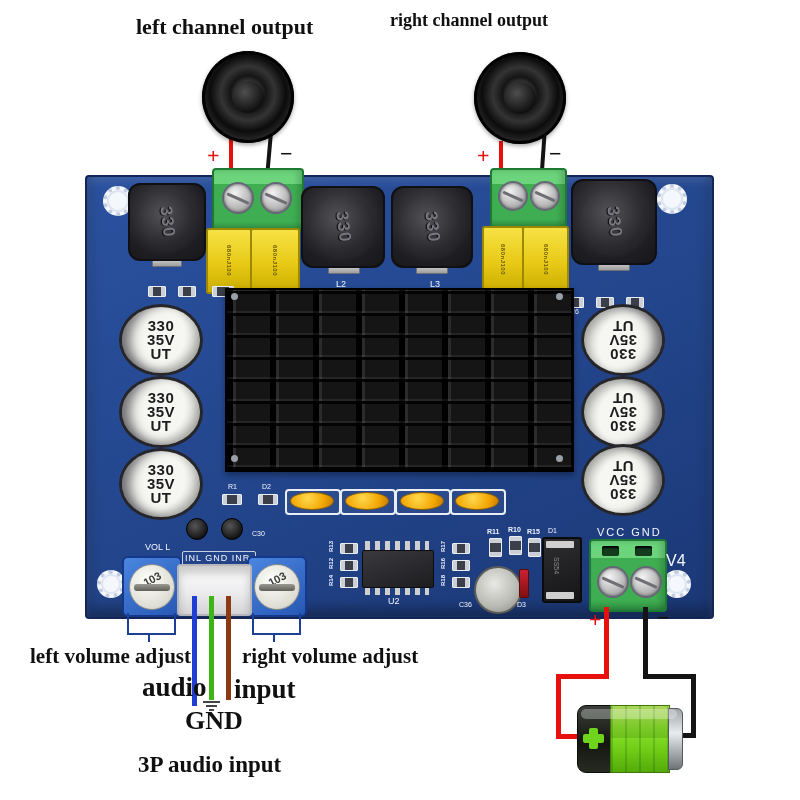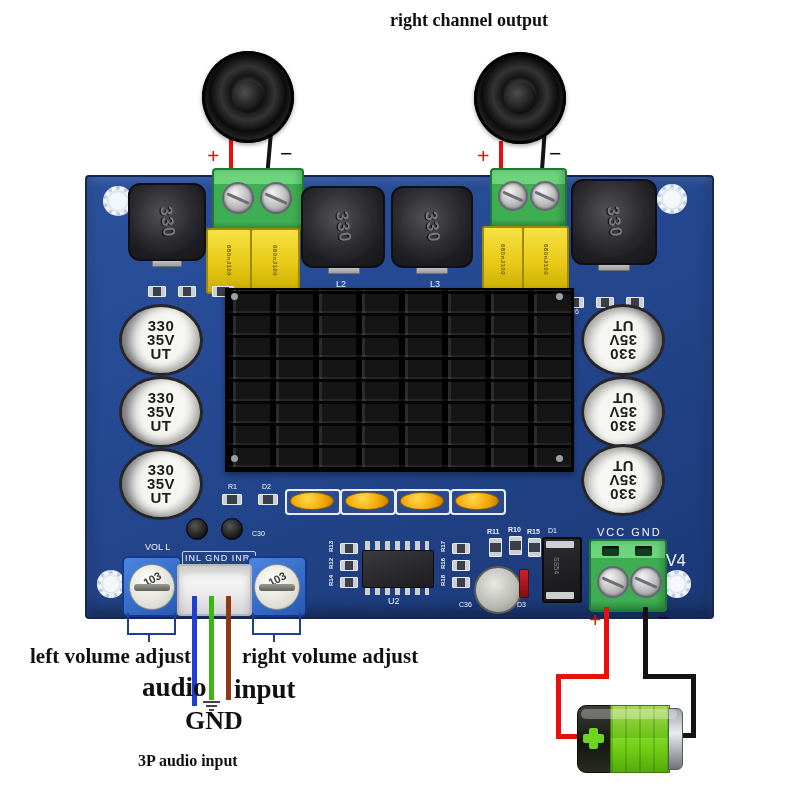--- a/index.html
+++ b/index.html
@@ -77,20 +77,21 @@
   .vlab{writing-mode:vertical-rl;transform:rotate(180deg);font-size:6px;color:#eef2ff;font-weight:bold}
   .tlab{font-size:7px;color:#eef2ff;font-weight:bold;white-space:nowrap}
   .wire{position:absolute}
   .bracket{border-left:2px solid #1c3f97;border-right:2px solid #1c3f97;border-bottom:2px solid #1c3f97}
 </style>
 </head>
 <body>
 
 <div id="stage">
 
+  <div class="abs serif" style="left:136px;top:14px;font-size:22px">left channel output</div>
   <div class="abs serif" style="left:390px;top:10px;font-size:18px">right channel output</div>
 
   <div class="wire" style="left:229px;top:138px;width:4px;height:44px;background:#e8100c"></div>
   <div class="wire" style="left:267px;top:129px;width:4px;height:52px;background:#141414;transform:rotate(5deg)"></div>
   <div class="wire" style="left:499px;top:141px;width:4px;height:41px;background:#e8100c"></div>
   <div class="wire" style="left:541px;top:131px;width:4px;height:50px;background:#141414;transform:rotate(4deg)"></div>
 
   <div class="abs speaker" style="left:202px;top:51px;width:92px;height:92px"></div>
   <div class="abs speaker" style="left:474px;top:52px;width:92px;height:92px"></div>
 
@@ -285,21 +286,21 @@
   <div class="abs bracket" style="left:127px;top:613px;width:45px;height:20px"></div>
   <div class="abs" style="left:148px;top:633px;width:2px;height:9px;background:#1c3f97"></div>
   <div class="abs bracket" style="left:252px;top:613px;width:45px;height:20px"></div>
   <div class="abs" style="left:273px;top:633px;width:2px;height:9px;background:#1c3f97"></div>
 
   <div class="abs serif" style="left:242px;top:644px;font-size:21px">right volume adjust</div>
   <div class="abs serif" style="left:30px;top:644px;font-size:21px">left volume adjust</div>
   <div class="abs serif" style="left:142px;top:672px;font-size:27px">audio</div>
   <div class="abs serif" style="left:234px;top:674px;font-size:27px">input</div>
   <div class="abs serif" style="left:185px;top:706px;font-size:26px">GND</div>
-  <div class="abs serif" style="left:138px;top:752px;font-size:16px">3P audio input</div>
+  <div class="abs serif" style="left:138px;top:752px;font-size:23px">3P audio input</div>
 
   <div class="wire" style="left:604px;top:607px;width:5px;height:72px;background:#e8100c"></div>
   <div class="wire" style="left:556px;top:674px;width:53px;height:5px;background:#e8100c"></div>
   <div class="wire" style="left:556px;top:674px;width:5px;height:65px;background:#e8100c"></div>
   <div class="wire" style="left:556px;top:734px;width:26px;height:5px;background:#e8100c"></div>
   <div class="wire" style="left:643px;top:607px;width:5px;height:72px;background:#141414"></div>
   <div class="wire" style="left:643px;top:674px;width:53px;height:5px;background:#141414"></div>
   <div class="wire" style="left:691px;top:674px;width:5px;height:64px;background:#141414"></div>
   <div class="wire" style="left:672px;top:733px;width:24px;height:5px;background:#141414"></div>
   <div class="abs serif" style="left:589px;top:607px;font-size:22px;color:#e8100c">+</div>

